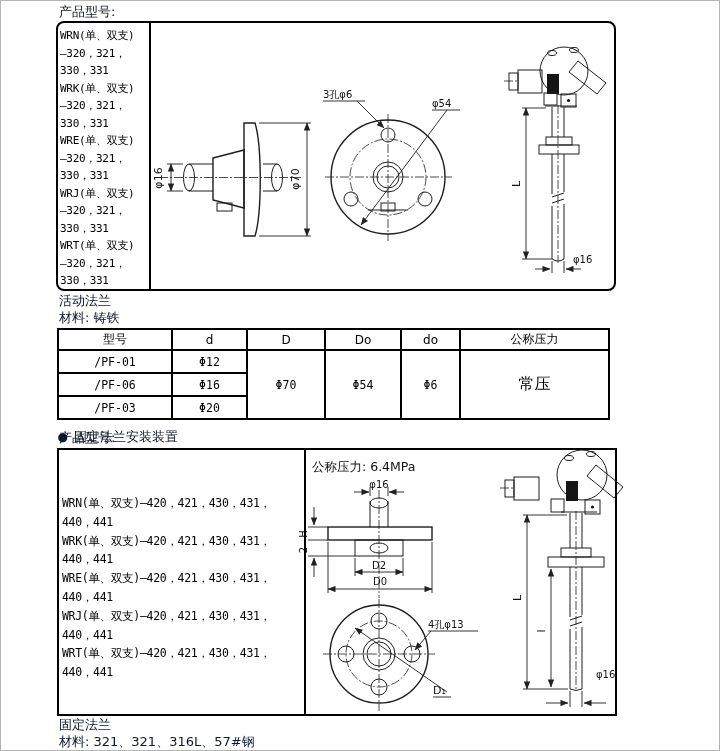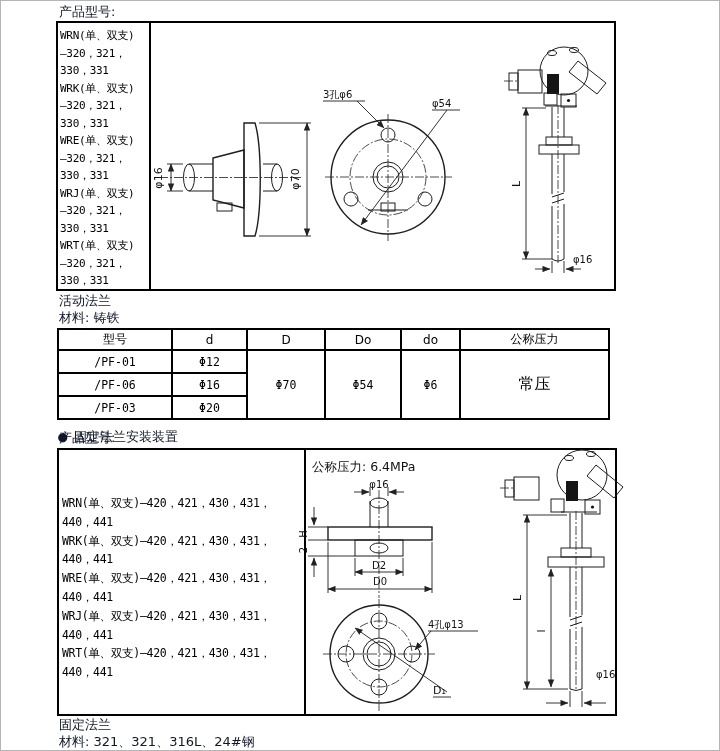--- a/index.html
+++ b/index.html
@@ -28,21 +28,21 @@
   table.spec td{font-size:11.5px;height:21px;font-family:"DejaVu Sans Mono","DejaVu Sans",monospace;}
   .bullet{display:inline-block;margin-right:6px;font-size:12px;}
 </style>
 </head>
 <body>
 
 <div class="page">
 
   <div class="lbl" style="left:58px;top:3px;">产品型号:</div>
 
-  <div class="box" style="left:55px;top:20px;width:556px;height:266px;">
+  <div class="box" style="left:55px;top:20px;width:556px;height:266px;border-radius:8px;">
     <div class="cellText" id="box1-text">
       <div>WRN(单、双支)</div>
       <div>—320，321，</div>
       <div>330，331</div>
       <div>WRK(单、双支)</div>
       <div>—320，321，</div>
       <div>330，331</div>
       <div>WRE(单、双支)</div>
       <div>—320，321，</div>
       <div>330，331</div>
@@ -268,15 +268,15 @@
       <line class="s dim" x1="550" y1="568" x2="550" y2="686" marker-start="url(#m2)" marker-end="url(#m2)"></line>
       <text class="t11" transform="translate(544,630) rotate(-90)" text-anchor="middle">l</text>
       <path class="s dim" d="M569,690 V706 M581,690 V706"></path>
       <line class="s dim" x1="545" y1="702" x2="567" y2="702" marker-end="url(#m2)"></line>
       <line class="s dim" x1="605" y1="702" x2="583" y2="702" marker-end="url(#m2)"></line>
       <text class="t10" x="595" y="677">φ16</text>
     </g>
   </svg>
 
   <div class="lbl" style="left:58px;top:716px;">固定法兰</div>
-  <div class="lbl" style="left:58px;top:733px;">材料: 321、321、316L、24#钢</div>
+  <div class="lbl" style="left:58px;top:733px;">材料: 321、321、316L、57#钢</div>
 
 </div>
 
 </body></html>

